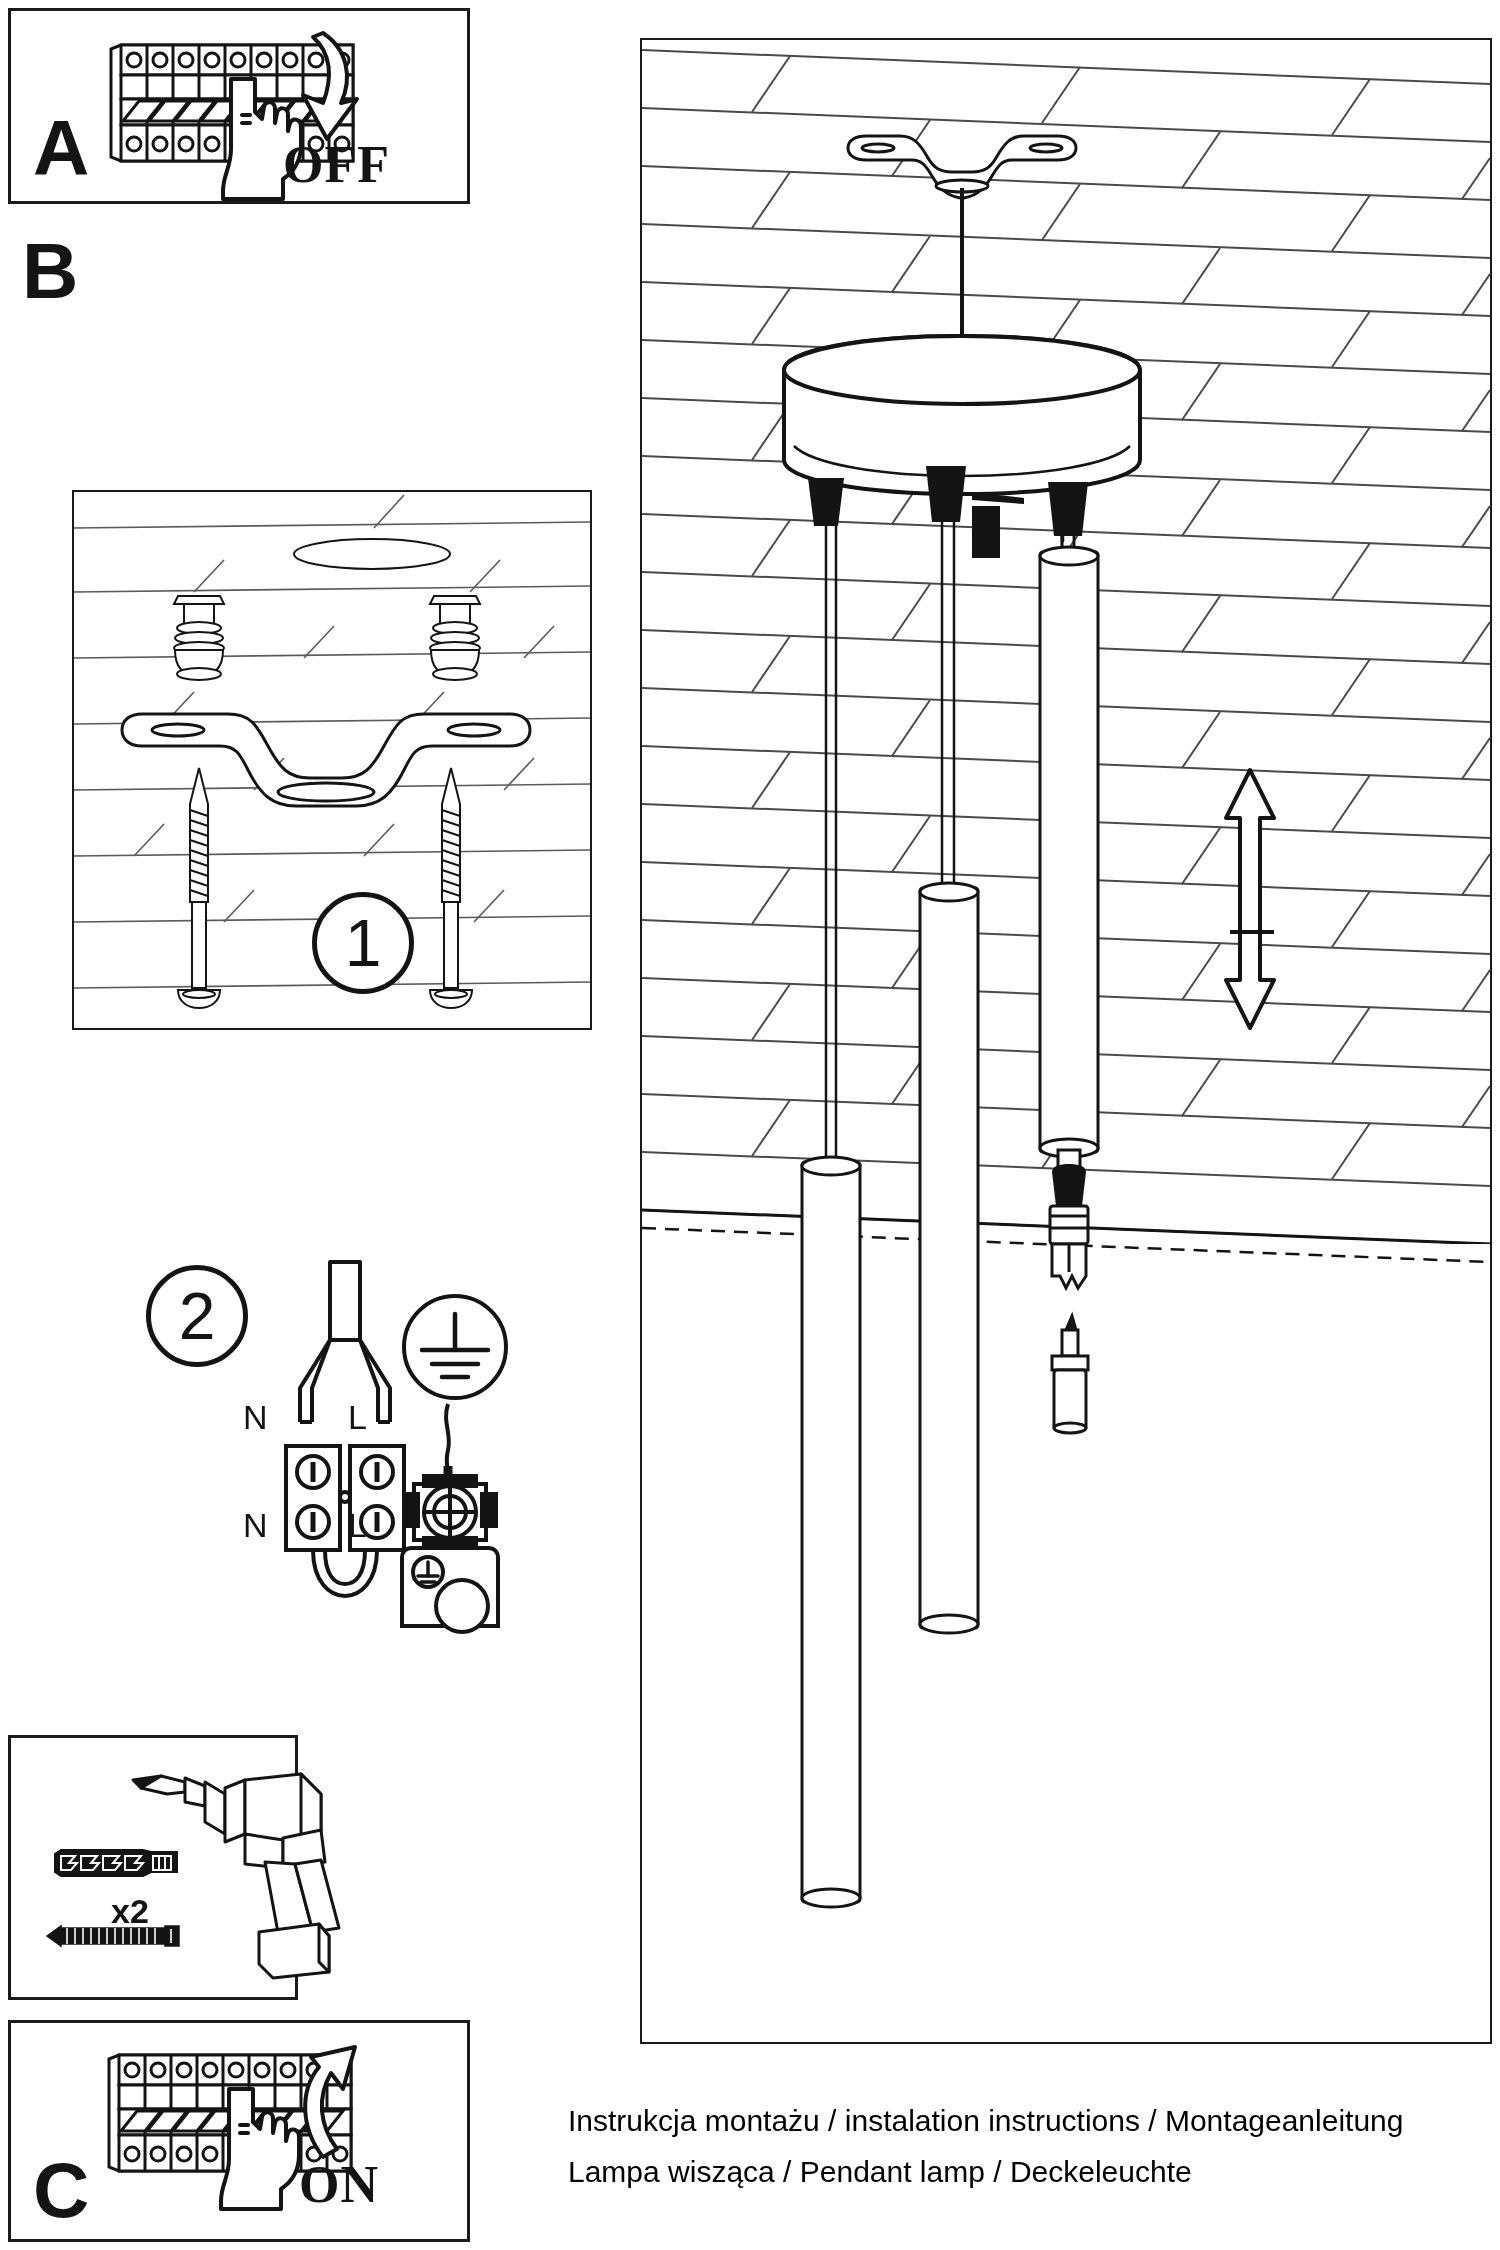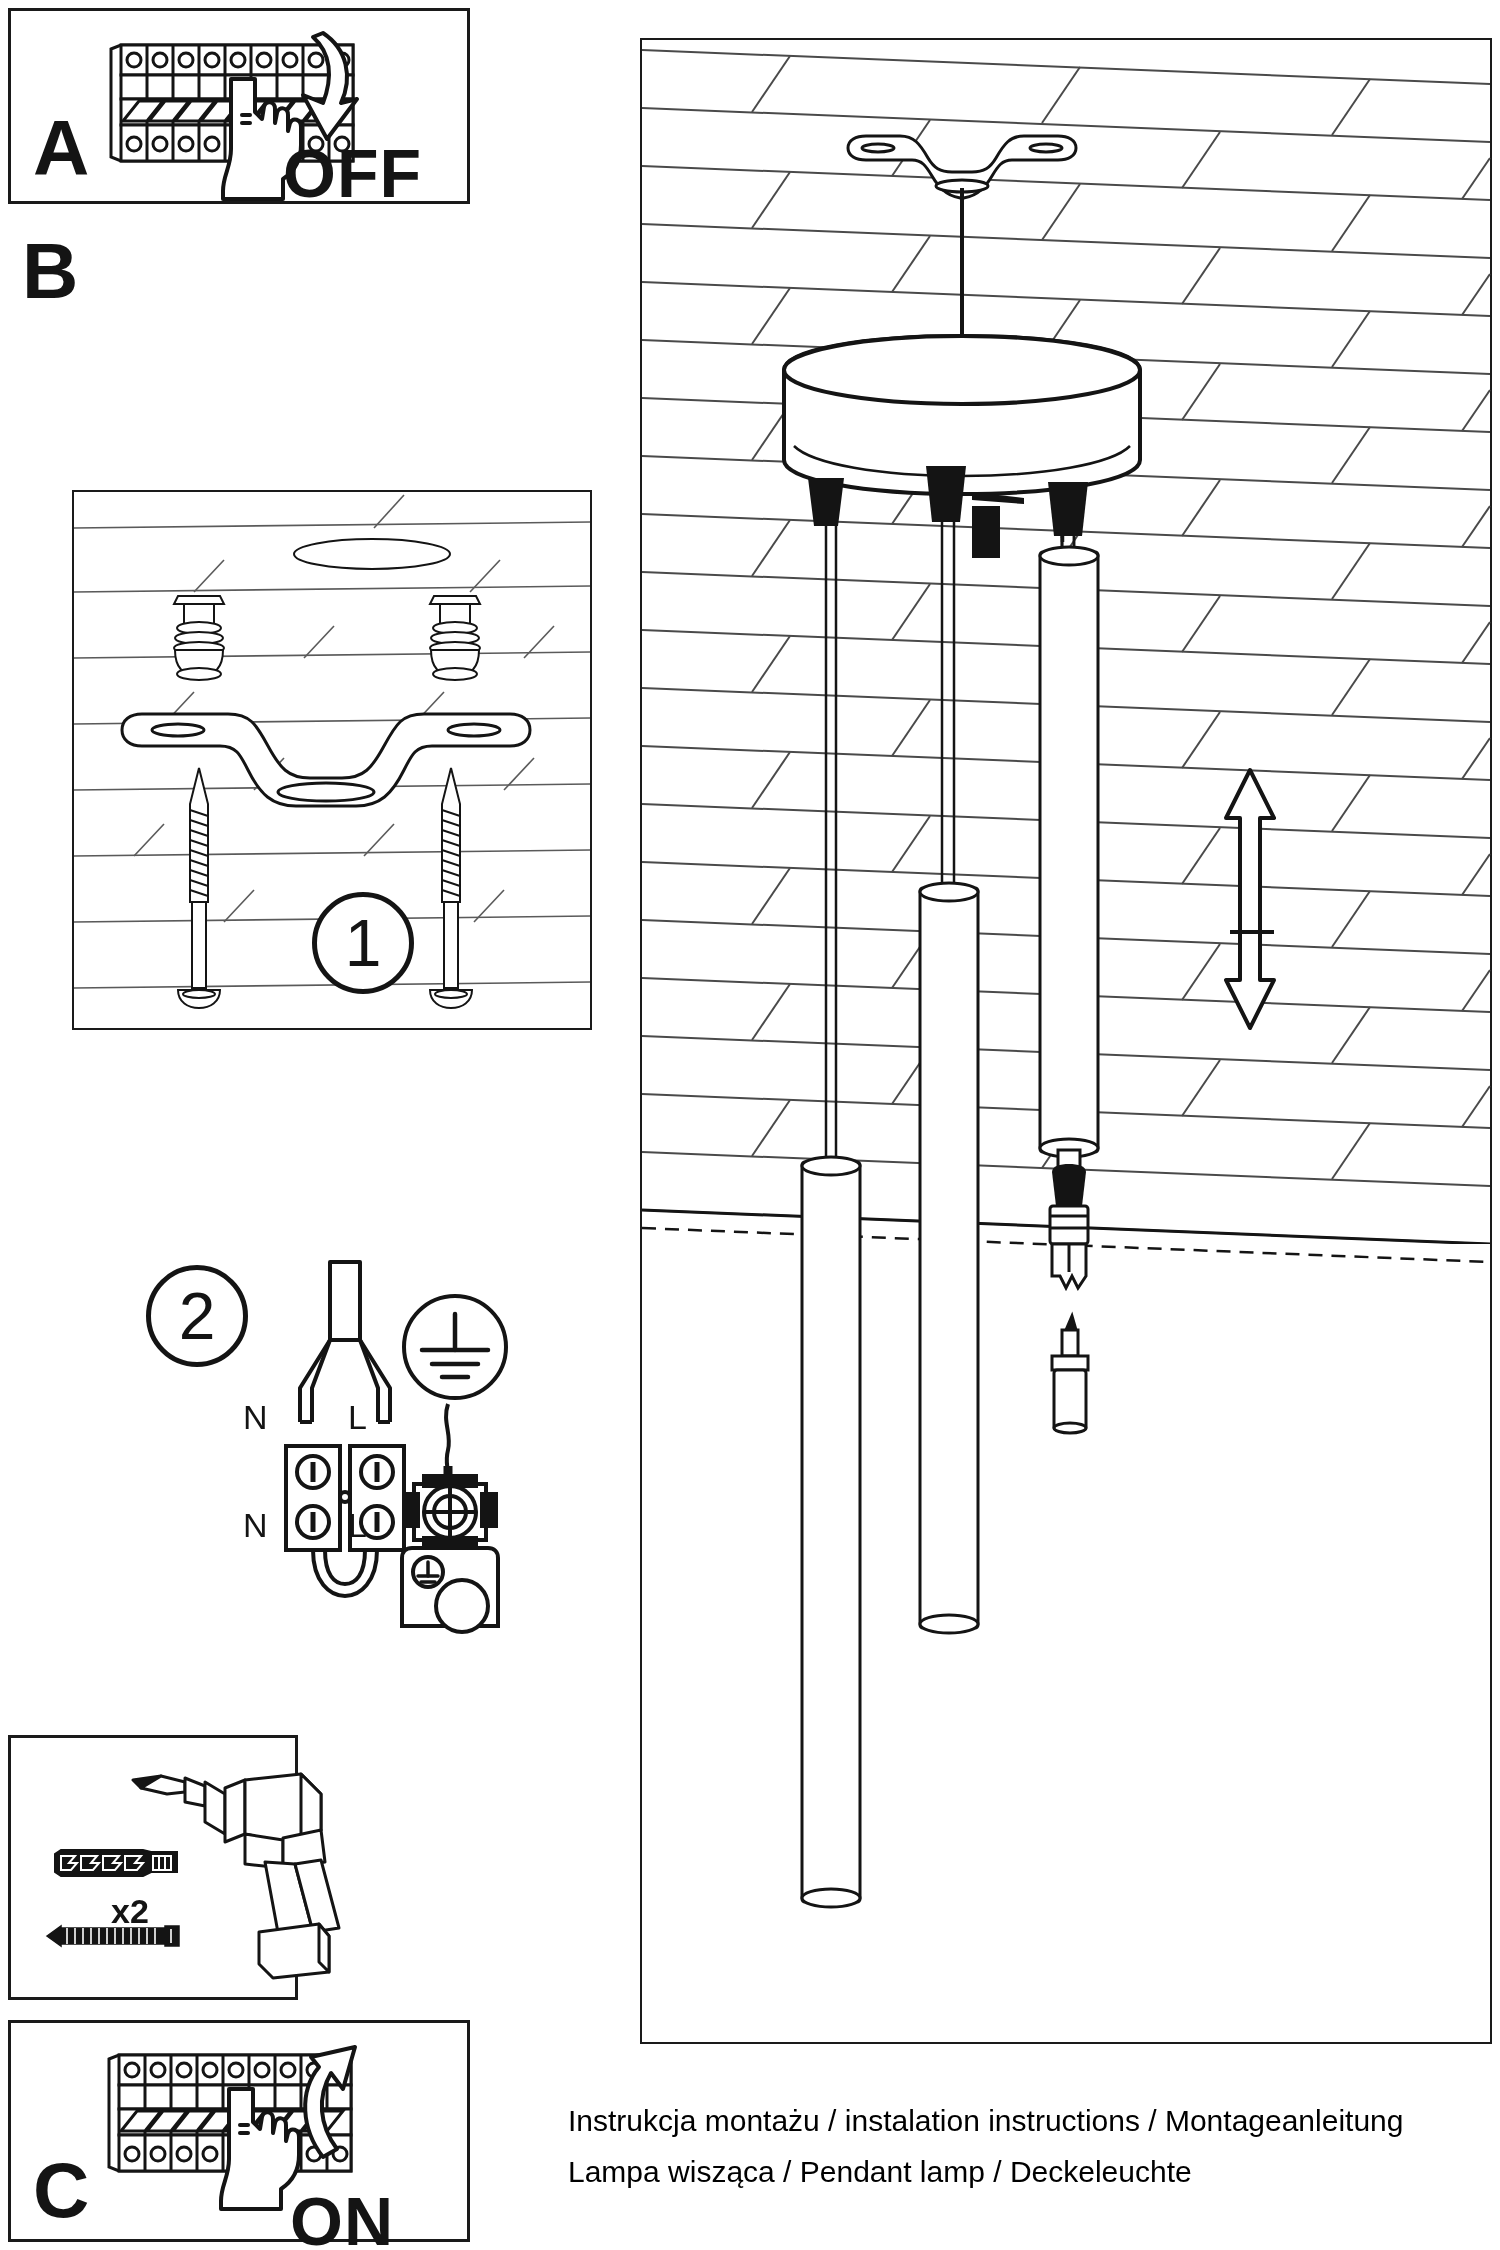--- a/index.html
+++ b/index.html
@@ -24,25 +24,26 @@
   .letter{
     position:absolute;
     font-size:78px;
     font-weight:700;
     line-height:1;
     letter-spacing:-1px;
     color:#141414;
   }
   .bigword{
     position:absolute;
-    font-size:68px;
+    font-size:52px;
     font-weight:700;
     letter-spacing:1px;
     color:#141414;
     line-height:1;
+    font-family:Liberation Serif, serif;
   }
   .step-circle{
     position:absolute;
     border:5px solid #141414;
     border-radius:50%;
     display:flex;
     align-items:center;
     justify-content:center;
     font-size:66px;
     font-weight:400;
@@ -461,21 +462,21 @@
         <line x1="33" y1="36" x2="41" y2="36"></line>
         <line x1="33" y1="44" x2="41" y2="44"></line>
       </g>
     </svg>
 
     <svg class="svgabs" width="80" height="120" viewBox="0 0 80 120" style="left:288px;top:22px;">
       <path d="M12 12 L56 2 L44 44 L32 28 C18 52 20 80 38 104 L24 112
                C2 84 0 46 20 22 Z" fill="#fff" stroke="#141414" stroke-width="4" stroke-linejoin="round"></path>
     </svg>
 
-    <span class="bigword" style="left:279px;top:136px;margin-top:28px;">ON</span>
+    <span class="bigword" style="left:288px;top:136px;">ON</span>
   </div>
 
   <div class="panel thin" style="left:640px;top:38px;width:852px;height:2006px;">
 
     <svg class="svgabs" width="848" height="2002" viewBox="0 0 848 2002" style="left:0;top:0;">
 
       <g stroke="#4a4a4a" stroke-width="2" fill="none">
         <line x1="0" y1="10" x2="848" y2="44"></line>
         <line x1="0" y1="68" x2="848" y2="102"></line>
         <line x1="0" y1="126" x2="848" y2="160"></line>

